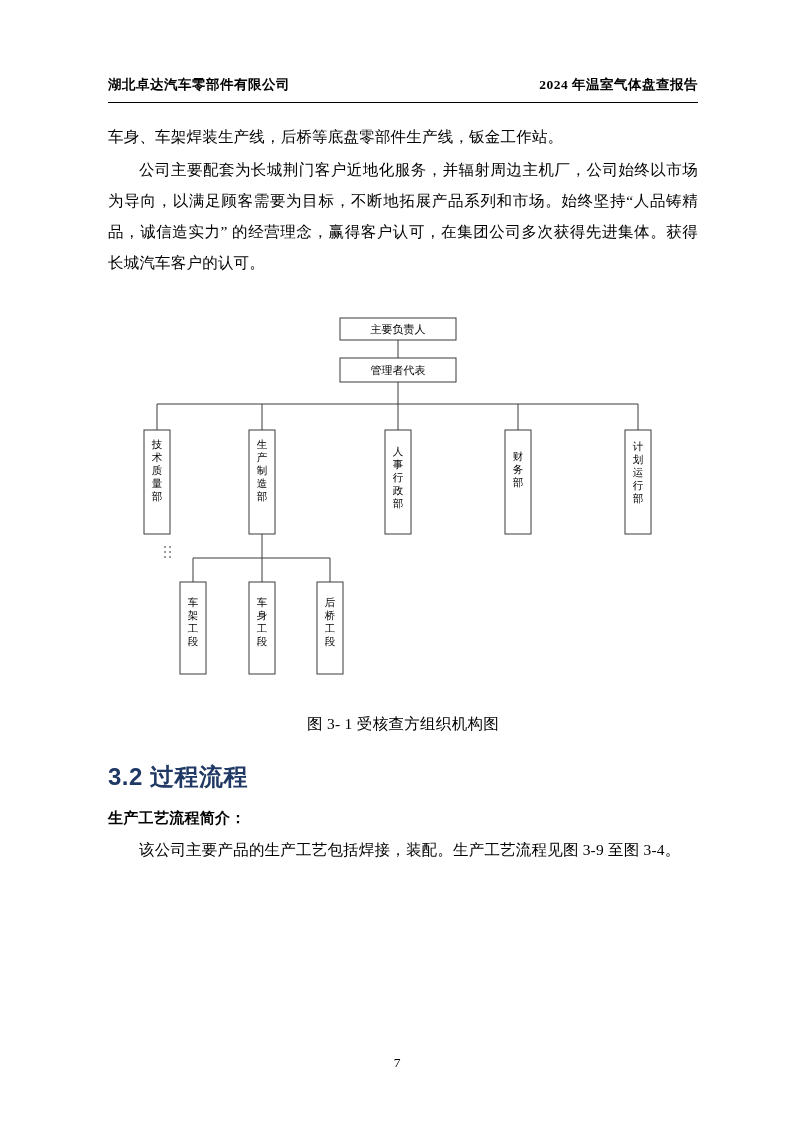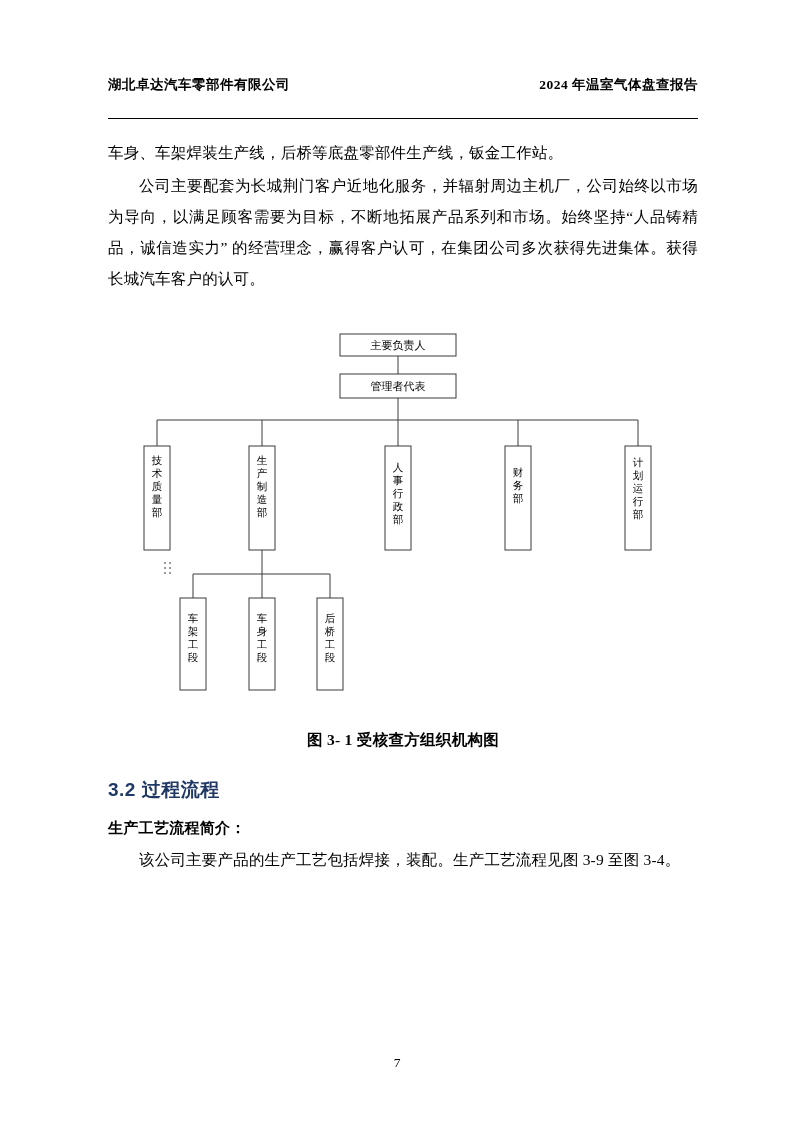--- a/index.html
+++ b/index.html
@@ -23,21 +23,21 @@
     padding: 44px 96px 0 108px;
   }
   
   .header {
     display: flex;
     justify-content: space-between;
     align-items: flex-end;
     font-size: 13.5px;
     font-weight: bold;
     letter-spacing: 0.5px;
-    padding-bottom: 24px;
+    padding-bottom: 8px;
     border-bottom: 1px solid #000;
     margin-bottom: 18px;
   }
   .header .left { white-space: nowrap; }
   .header .right { white-space: nowrap; margin-top: 32px; }
 
   
   p.body-text {
     font-size: 15.5px;
     line-height: 31px;
@@ -55,27 +55,26 @@
     height: 400px;
     margin-top: 22px;
   }
   .chart-wrap svg { display: block; }
 
   .caption {
     text-align: center;
     font-size: 15.5px;
     margin-top: 14px;
     letter-spacing: 0.3px;
-    font-weight: bold;
   }
 
   
   h2.section-title {
     font-family: "Liberation Sans", "DejaVu Sans", sans-serif;
-    font-size: 19px;
+    font-size: 24px;
     font-weight: bold;
     color: #1f3864;
     margin: 26px 0 10px 0;
     letter-spacing: 0.5px;
   }
   .sub-bold {
     font-size: 15px;
     font-weight: bold;
     margin: 16px 0 6px 0;
     letter-spacing: 0.3px;

